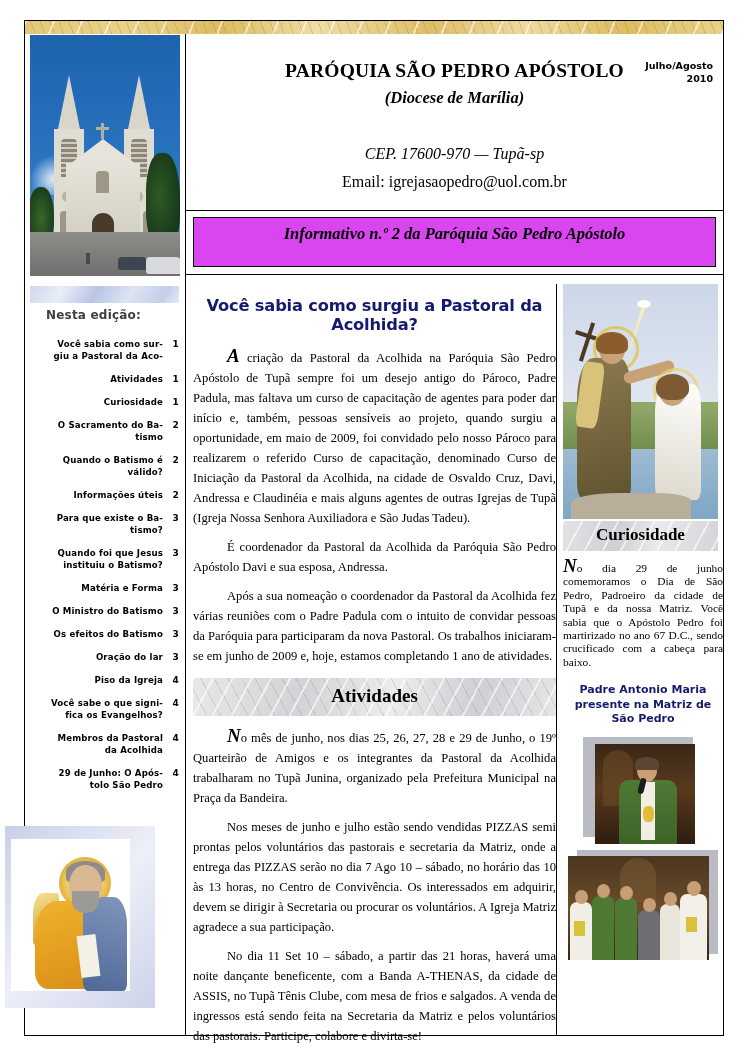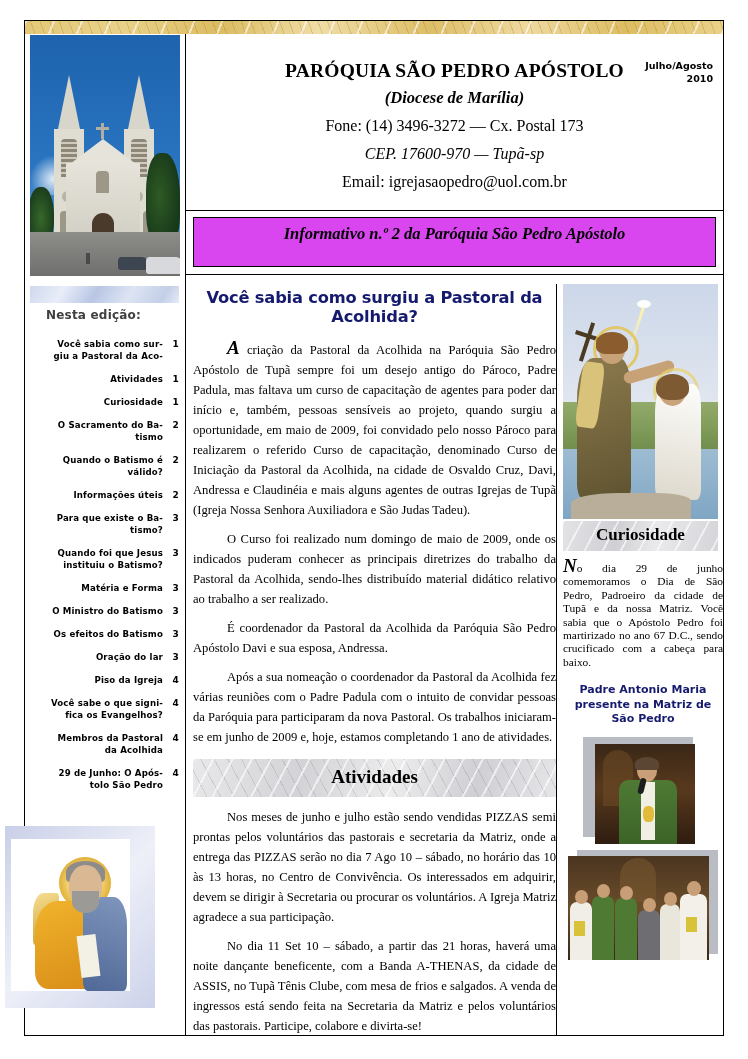--- a/index.html
+++ b/index.html
@@ -72,21 +72,21 @@
 
   .hdr-rule{position:absolute;left:186px;top:210px;width:537px;height:1px;background:#000;}
   .banner{position:absolute;left:193px;top:217px;width:523px;height:50px;border:1px solid #000;box-sizing:border-box;background:#d946ef;}
   .banner-txt{position:absolute;left:0;top:6px;width:100%;text-align:center;
     font-family:"Liberation Serif",serif;font-weight:bold;font-style:italic;font-size:16.5px;line-height:20px;}
   .banner-rule{position:absolute;left:186px;top:274px;width:537px;height:1px;background:#000;}
 
   
   .main{position:absolute;left:193px;top:284px;width:363px;}
   .art-title{font-family:"DejaVu Sans",sans-serif;font-weight:bold;font-size:16.3px;color:#151a6e;
-    text-align:center;letter-spacing:-.2px;margin:4px 0 12px 0;}
+    text-align:center;letter-spacing:-.2px;margin:12px 0 12px 0;}
   .para{font-family:"Liberation Serif",serif;font-size:12.6px;line-height:20px;text-align:justify;
     text-indent:34px;margin:0 0 9px 0;}
   .dropcap{font-family:"Liberation Serif",serif;font-style:italic;font-weight:bold;font-size:19px;}
 
   .sec-band{position:relative;margin:12px 0 10px 0;width:363px;height:38px;
     background:
       repeating-linear-gradient(118deg, rgba(255,255,255,.6) 0 2px, rgba(255,255,255,0) 2px 17px),
       repeating-linear-gradient(62deg, rgba(120,120,125,.22) 0 1px, rgba(255,255,255,0) 1px 12px),
       linear-gradient(100deg,#e8e8ea,#d3d3d7 30%,#ececed 55%,#cfcfd4 78%,#e6e6e9 100%);}
   .sec-band span{position:absolute;left:0;top:7px;width:100%;text-align:center;
@@ -225,21 +225,20 @@
       <div class="beard"></div>
       <div class="scroll"></div>
     </div>
   </div>
 
   <div class="side-sep"></div>
 
   <div class="masthead">
     <div class="mh-title">PARÓQUIA SÃO PEDRO APÓSTOLO</div>
     <div class="mh-sub">(Diocese de Marília)</div>
-    <div class="mh-line mh-l1">Fone: (14) 3496-3272 — Cx. Postal 173</div>
     <div class="mh-line mh-l2">CEP. 17600-970 — Tupã-sp</div>
     <div class="mh-line mh-l3">Email: igrejasaopedro@uol.com.br</div>
     <div class="mh-date">
       <div>Julho/Agosto</div>
       <div>2010</div>
     </div>
   </div>
 
   <div class="hdr-rule"></div>
 
@@ -247,28 +246,28 @@
     <div class="banner-txt">
       <div>Informativo n.º 2 da Paróquia São Pedro Apóstolo</div>
     </div>
   </div>
   <div class="banner-rule"></div>
 
   <div class="main">
     <div class="art-title">Você sabia como surgiu a Pastoral da Acolhida?</div>
 
     <p class="para"><span class="dropcap">A</span><span> criação da Pastoral da Acolhida na Paróquia São Pedro Apóstolo de Tupã sempre foi um desejo antigo do Pároco, Padre Padula, mas faltava um curso de capacitação de agentes para poder dar início e, também, pessoas sensíveis ao projeto, quando surgiu a oportunidade, em maio de 2009, foi convidado pelo nosso Pároco para realizarem o referido Curso de capacitação, denominado Curso de Iniciação da Pastoral da Acolhida, na cidade de Osvaldo Cruz, Davi, Andressa e Claudinéia e mais alguns agentes de outras Igrejas de Tupã (Igreja Nossa Senhora Auxiliadora e São Judas Tadeu).</span></p>
-    <p class="para">O Curso foi realizado num domingo de maio de 2009, onde os indicados puderam conhecer as principais diretrizes do trabalho da Pastoral da Acolhida, sendo-lhes distribuído material didático relativo ao trabalho a ser realizado.</p>
     <p class="para">É coordenador da Pastoral da Acolhida da Paróquia São Pedro Apóstolo Davi e sua esposa, Andressa.</p>
     <p class="para">Após a sua nomeação o coordenador da Pastoral da Acolhida fez várias reuniões com o Padre Padula com o intuito de convidar pessoas da Paróquia para participaram da nova Pastoral. Os trabalhos iniciaram-se em junho de 2009 e, hoje, estamos completando 1 ano de atividades.</p>
 
     <div class="sec-band">
       <span>Atividades</span>
     </div>
 
+    <p class="para"><span class="dropcap">N</span><span>o mês de junho, nos dias 25, 26, 27, 28 e 29 de Junho, o 19º Quarteirão de Amigos e os integrantes da Pastoral da Acolhida trabalharam no Tupã Junina, organizado pela Prefeitura Municipal na Praça da Bandeira.</span></p>
     <p class="para">Nos meses de junho e julho estão sendo vendidas PIZZAS semi prontas pelos voluntários das pastorais e secretaria da Matriz, onde a entrega das PIZZAS serão no dia 7 Ago 10 – sábado, no horário das 10 às 13 horas, no Centro de Convivência. Os interessados em adquirir, devem se dirigir à Secretaria ou procurar os voluntários. A Igreja Matriz agradece a sua participação.</p>
     <p class="para">No dia 11 Set 10 – sábado, a partir das 21 horas, haverá uma noite dançante beneficente, com a Banda A-THENAS, da cidade de ASSIS, no Tupã Tênis Clube, com mesa de frios e salgados. A venda de ingressos está sendo feita na Secretaria da Matriz e pelos voluntários das pastorais. Participe, colabore e divirta-se!</p>
   </div>
 
   <div class="rcol-sep"></div>
 
   <div class="rcol">
 
     <div class="baptism">
       <div class="bp-sky"></div>

